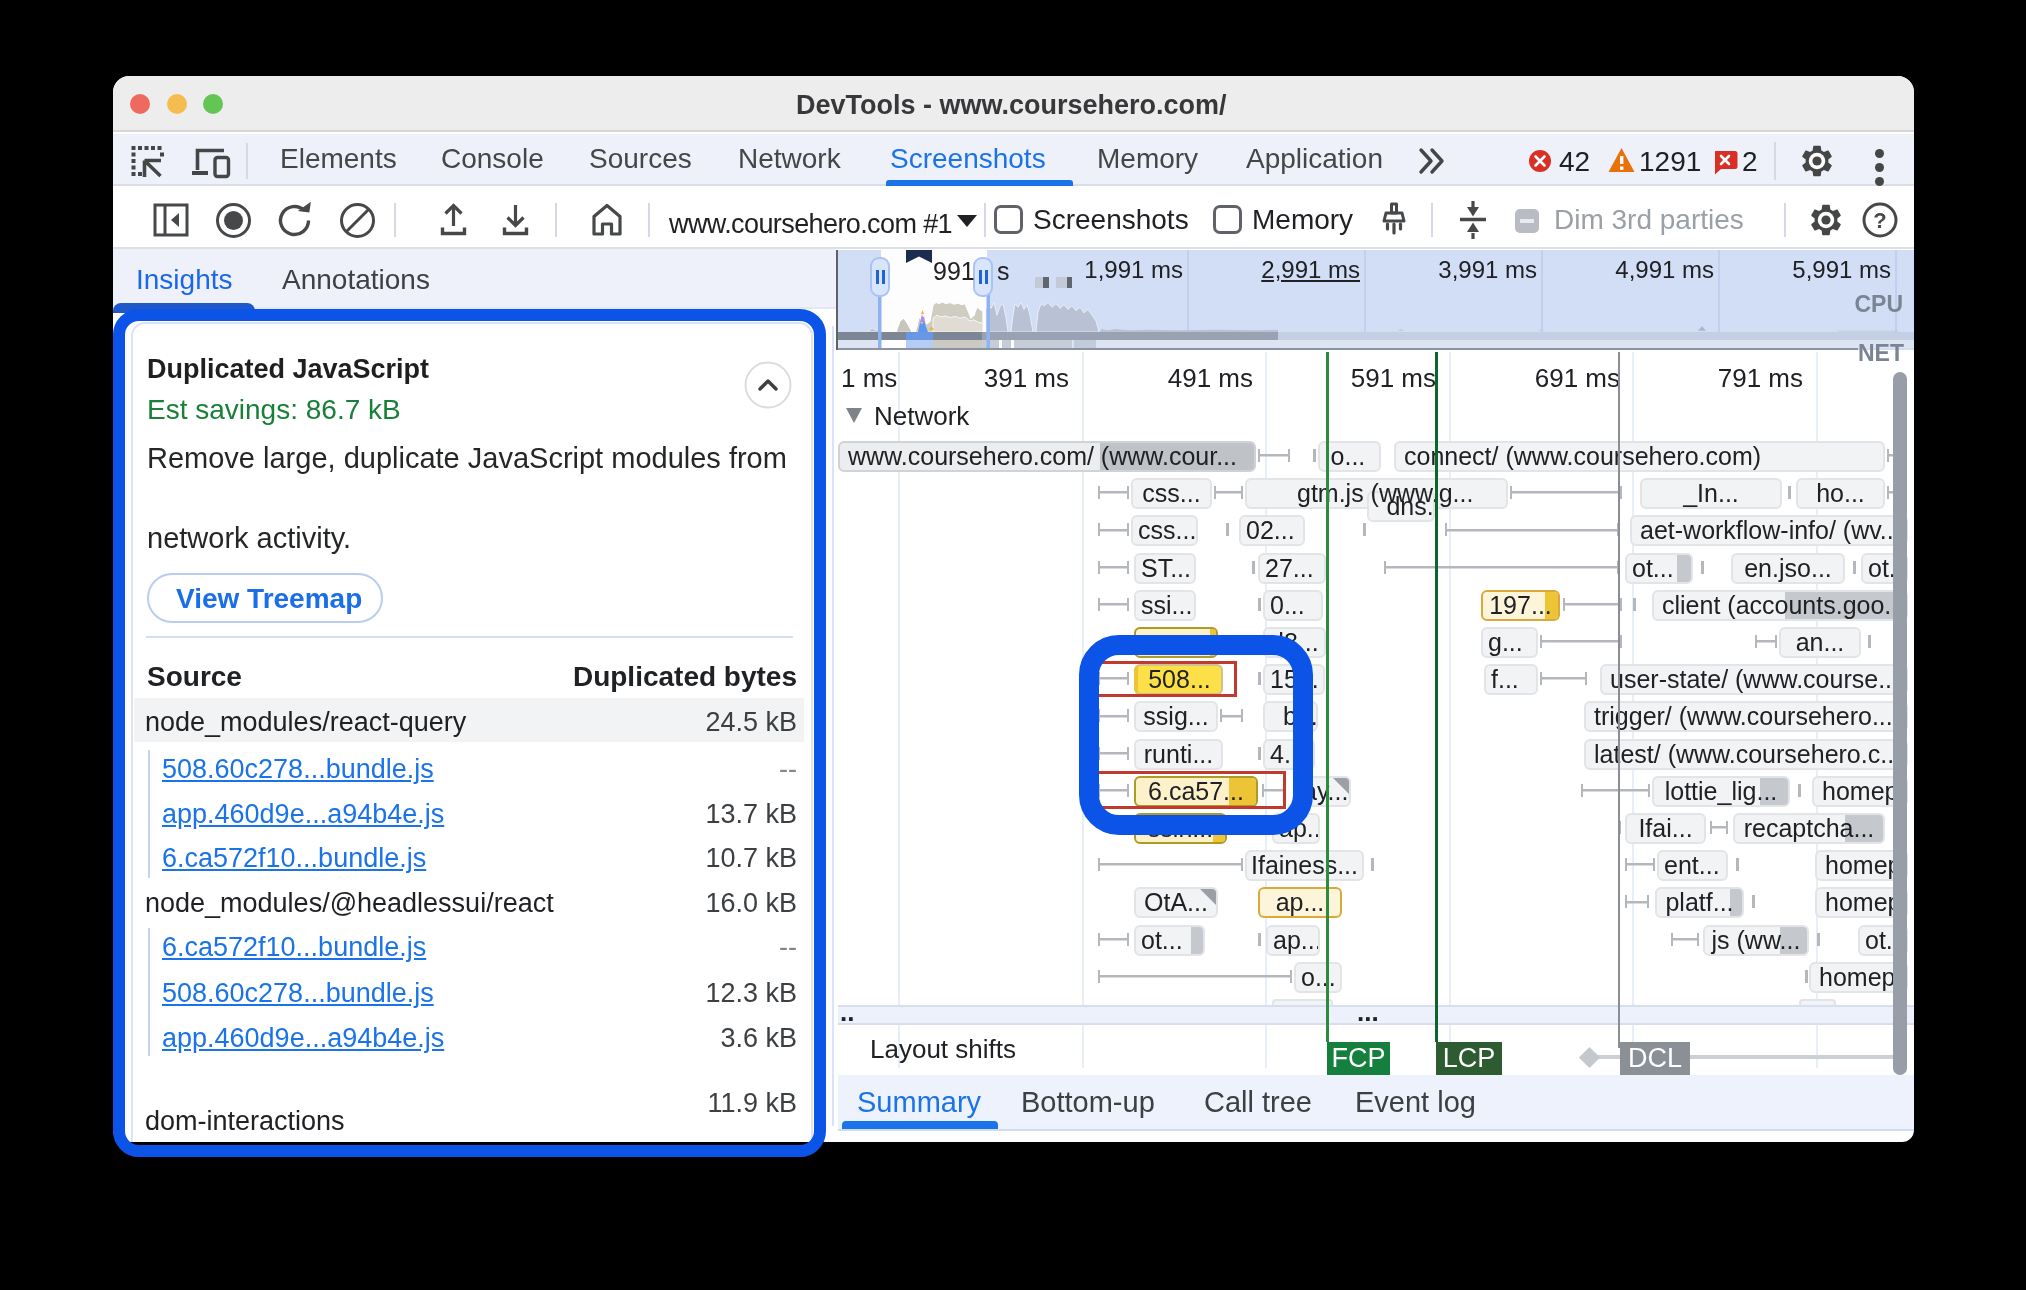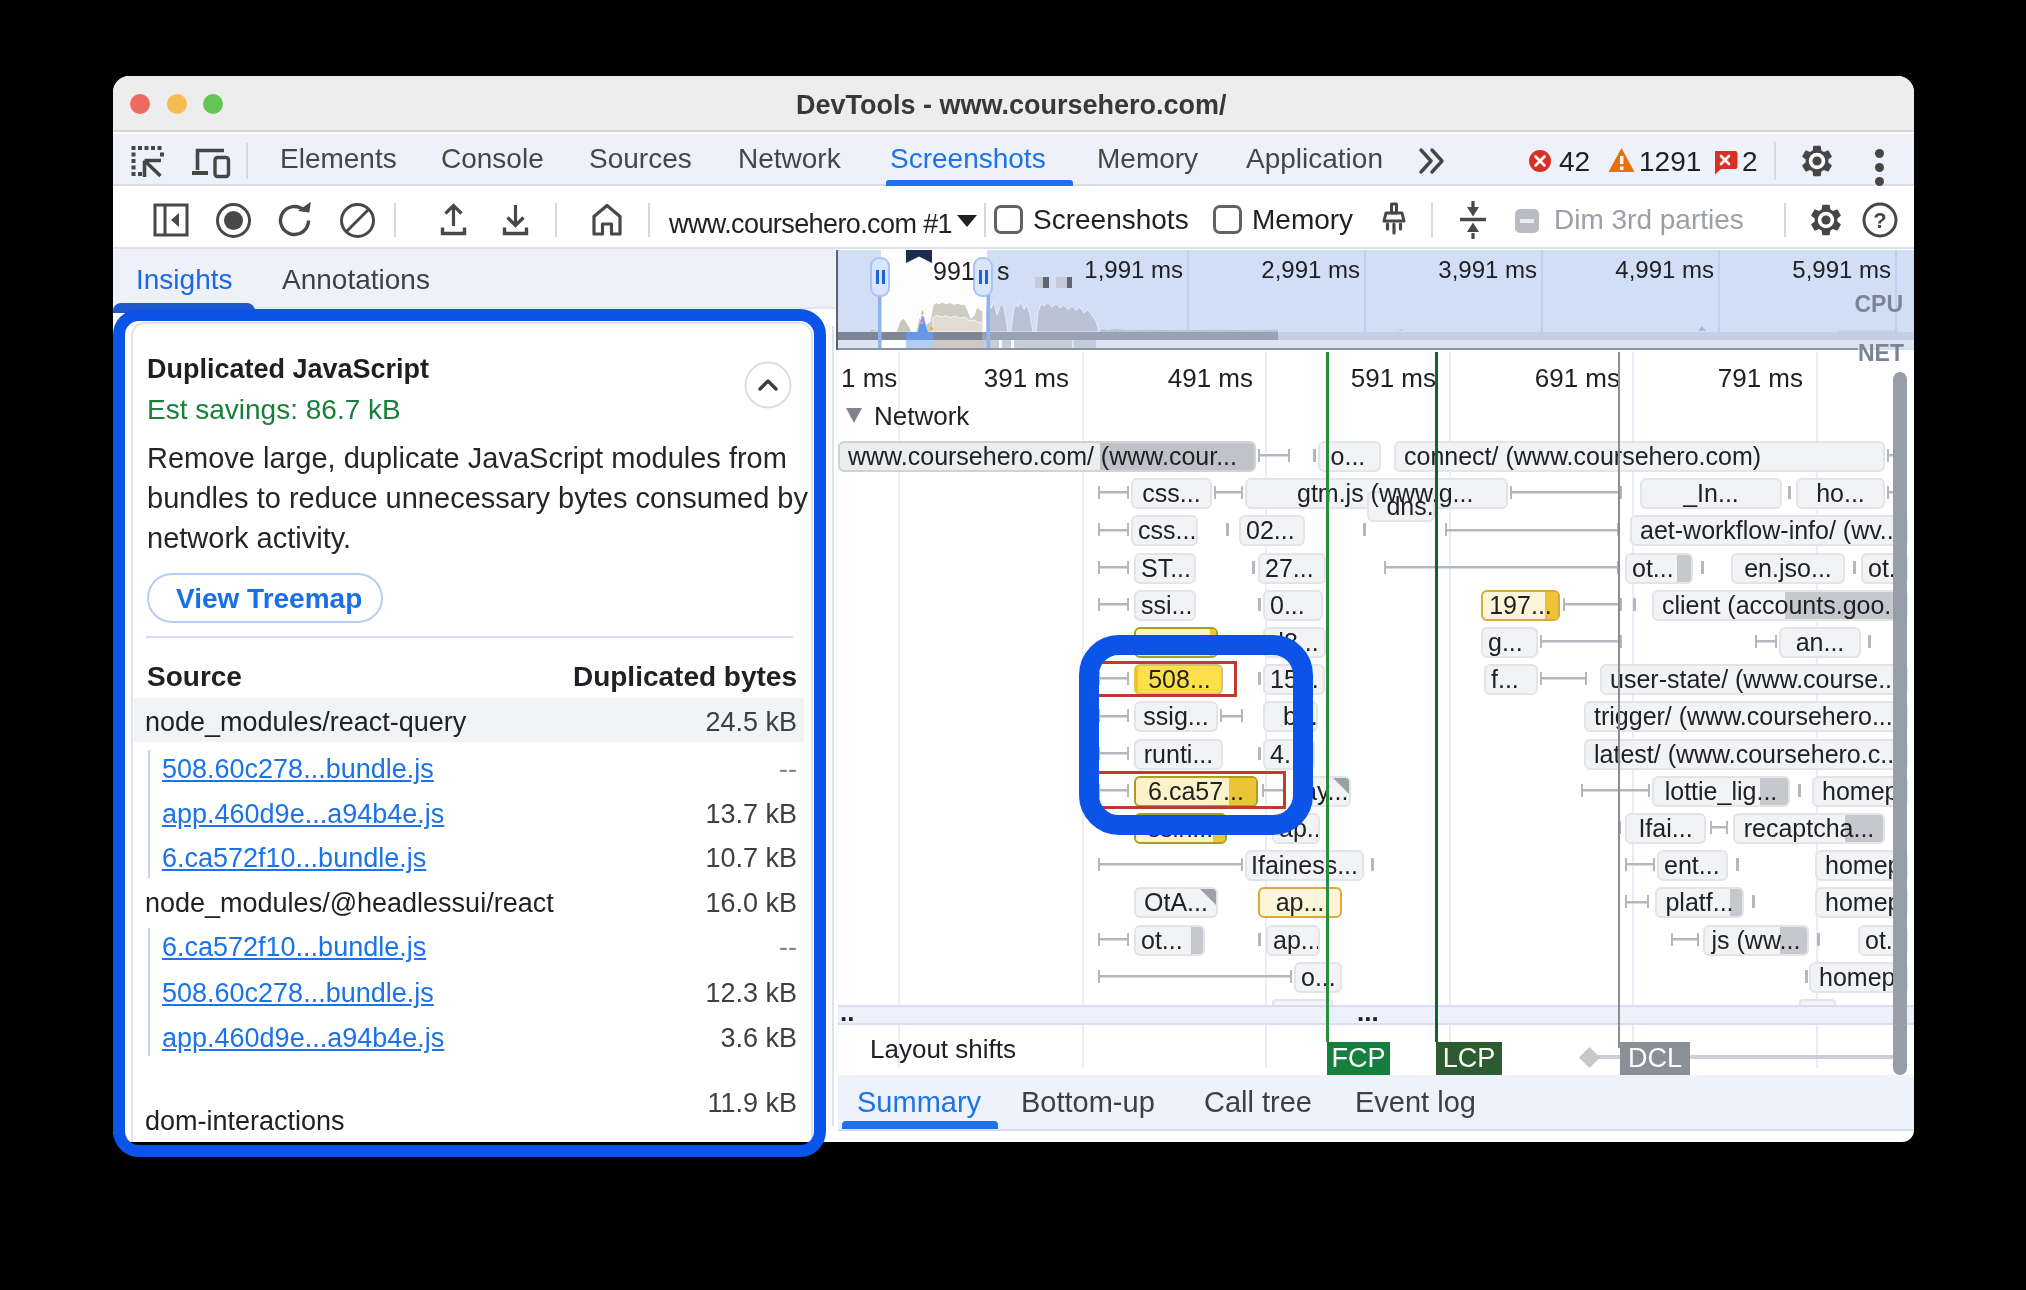--- a/index.html
+++ b/index.html
@@ -154,21 +154,20 @@
 <div class="t" style="left:169px;top:187.3px;font-size:28px;line-height:34px;color:#3f4043;font-weight:400;">Annotations</div>
 <div class="abs" style="left:0;top:227px;width:142px;height:10px;background:#1f58c9;border-radius:8px 8px 0 0"></div>
 <div class="abs" style="left:18px;top:246px;width:682px;height:835px;background:#fff;border:2px solid #dce3f4;border-radius:14px 14px 0 0;border-bottom:none"></div>
 <div class="t" style="left:34px;top:276.6px;font-size:27px;line-height:32px;color:#1f1f1f;font-weight:700;">Duplicated JavaScript</div>
 <svg style="left:631px;top:285px" width="48" height="48" viewBox="0 0 48 48">
 <circle cx="24" cy="24" r="22.5" fill="#fff" stroke="#dadce0" stroke-width="2"></circle>
 <path d="M16 28 L24 20 L32 28" fill="none" stroke="#3c4043" stroke-width="3.4" stroke-linecap="round" stroke-linejoin="round"></path>
     </svg>
 <div class="t" style="left:34px;top:317.3px;font-size:28px;line-height:34px;color:#188038;font-weight:500;">Est savings: 86.7 kB</div>
 <div class="t" style="left:34px;top:364.5px;font-size:29px;line-height:35px;color:#242628;font-weight:400;">Remove large, duplicate JavaScript modules from</div>
-<div class="t" style="left:34px;top:404.5px;font-size:29px;line-height:35px;color:#242628;font-weight:400;">bundles to reduce unnecessary bytes consumed by</div>
 <div class="t" style="left:34px;top:444.5px;font-size:29px;line-height:35px;color:#242628;font-weight:400;">network activity.</div>
 <div class="abs" style="left:34px;top:497px;width:236px;height:50px;border:2px solid #b9ccf2;border-radius:26px"></div>
 <div class="t" style="left:63px;top:506.3px;font-size:28px;line-height:34px;color:#1a6ee8;font-weight:700;">View Treemap</div>
 <div class="abs" style="left:33px;top:560px;width:647px;height:2px;background:#d4ddf2"></div>
 <div class="t" style="left:34px;top:584.3px;font-size:28px;line-height:34px;color:#202124;font-weight:700;">Source</div>
 <div class="t" style="right:1117px;top:584.3px;font-size:28px;line-height:34px;color:#202124;font-weight:700;text-align:right;">Duplicated bytes</div>
 <div class="abs" style="left:21px;top:622px;width:670px;height:44px;background:#f1f3f4"></div>
 <div class="t" style="left:32px;top:629.6px;font-size:27px;line-height:32px;color:#202124;font-weight:400;">node_modules/react-query</div>
 <div class="t" style="right:1117px;top:629.6px;font-size:27px;line-height:32px;color:#3c4043;font-weight:400;text-align:right;">24.5 kB</div>
 <div class="t" style="left:49px;top:676.6px;font-size:27px;line-height:32px;color:#1a73e8;font-weight:400;text-decoration:underline;">508.60c278...bundle.js</div>
@@ -243,21 +242,21 @@
 </svg>
 <div class="abs" style="left:757px;top:181px;width:20px;height:40px;background:#d9e5fc;border:2.5px solid #a9c3f5;border-radius:9px;z-index:3"></div>
 <div class="abs" style="left:763px;top:194px;width:3px;height:14px;background:#1e63d9;z-index:4"></div>
 <div class="abs" style="left:768.5px;top:194px;width:3px;height:14px;background:#1e63d9;z-index:4"></div>
 <div class="abs" style="left:860px;top:181px;width:20px;height:40px;background:#d9e5fc;border:2.5px solid #a9c3f5;border-radius:9px;z-index:3"></div>
 <div class="abs" style="left:866px;top:194px;width:3px;height:14px;background:#1e63d9;z-index:4"></div>
 <div class="abs" style="left:871.5px;top:194px;width:3px;height:14px;background:#1e63d9;z-index:4"></div>
 <div class="t" style="left:820px;top:180.3px;font-size:25px;line-height:30px;color:#202124;font-weight:400;z-index:5;">991</div>
 <div class="t" style="left:884px;top:180.3px;font-size:25px;line-height:30px;color:#202124;font-weight:400;z-index:5;">s</div>
 <div class="t" style="right:731px;top:179.2px;font-size:24px;line-height:29px;color:#202124;font-weight:400;text-align:right;">1,991 ms</div>
-<div class="t" style="right:554px;top:179.2px;font-size:24px;line-height:29px;color:#202124;font-weight:400;">2,991 ms</div>
+<div class="t" style="right:554px;top:179.2px;font-size:24px;line-height:29px;color:#202124;font-weight:400;text-decoration:underline;">2,991 ms</div>
 <div class="t" style="right:377px;top:179.2px;font-size:24px;line-height:29px;color:#202124;font-weight:400;text-align:right;">3,991 ms</div>
 <div class="t" style="right:200px;top:179.2px;font-size:24px;line-height:29px;color:#202124;font-weight:400;text-align:right;">4,991 ms</div>
 <div class="t" style="right:23px;top:179.2px;font-size:24px;line-height:29px;color:#202124;font-weight:400;text-align:right;">5,991 ms</div>
 <div class="t" style="right:11px;top:214.0px;font-size:23px;line-height:28px;color:#7b8495;font-weight:700;text-align:right;">CPU</div>
 <div class="t" style="right:10px;top:263.0px;font-size:23px;line-height:28px;color:#7b8495;font-weight:700;text-align:right;">NET</div>
 <div class="abs" style="left:725px;top:272px;width:1020px;height:2px;background:#8a93a2"></div>
 <div class="abs" style="left:723px;top:174px;width:2px;height:100px;background:#5f6368"></div>
 <div class="gl" style="left:785px"></div>
 <div class="gl" style="left:968.5px"></div>
 <div class="gl" style="left:1152px"></div>

